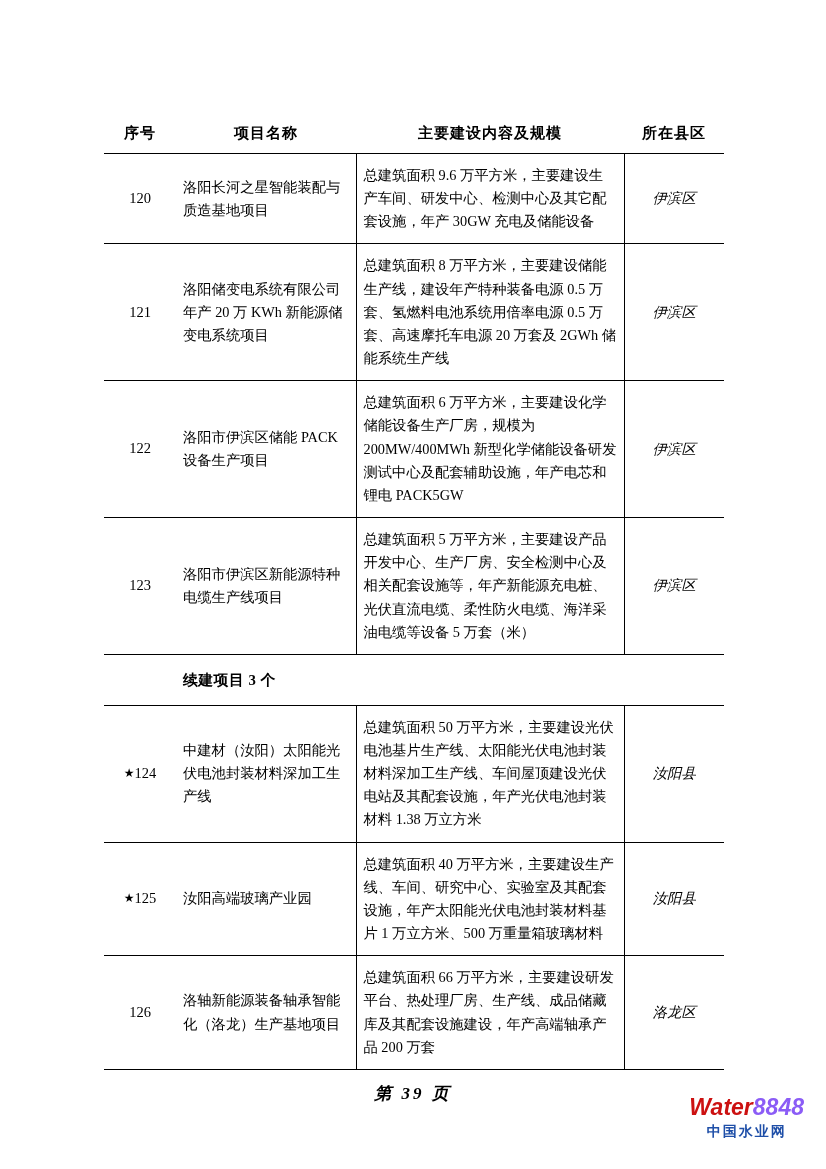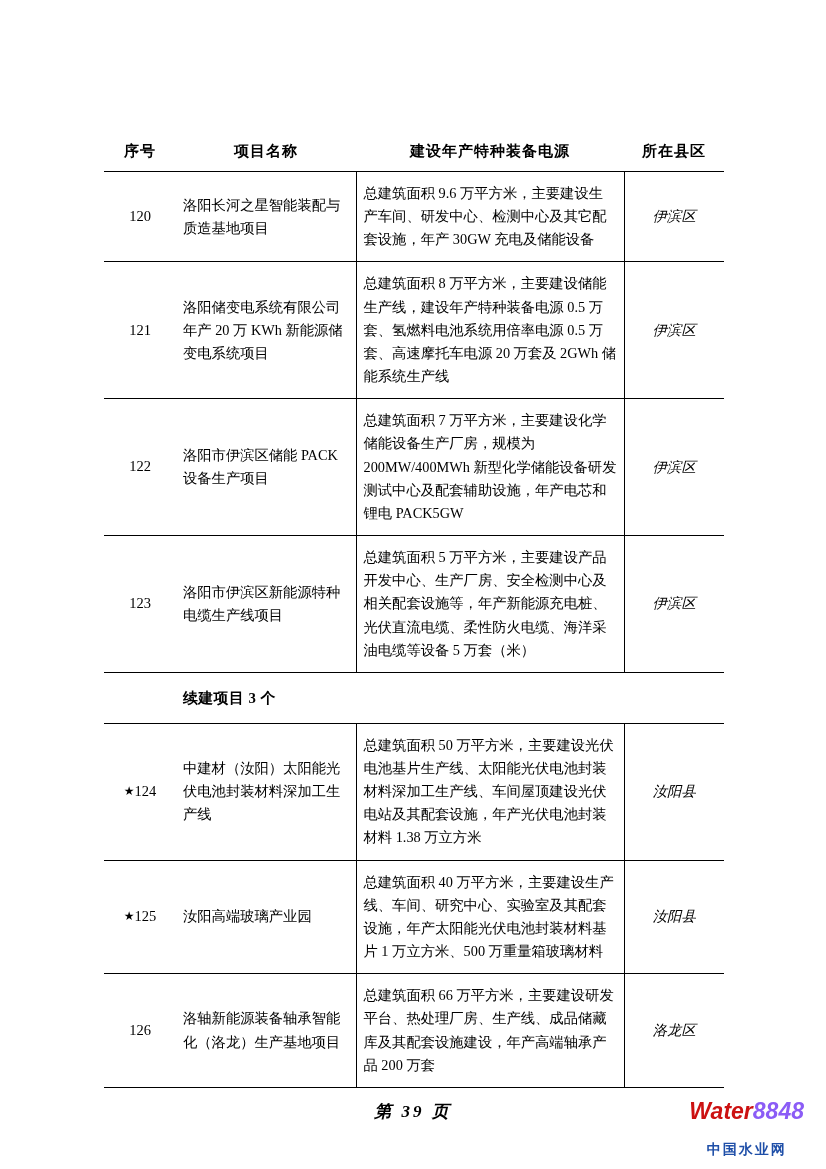--- a/index.html
+++ b/index.html
@@ -11,21 +11,21 @@
     height: 1169px;
     background: #ffffff;
     font-family: "Liberation Serif", serif;
     color: #000000;
     position: relative;
     overflow: hidden;
   }
   .page {
     position: absolute;
     left: 0;
-    top: 18px;
+    top: 0;
     width: 826px;
     height: 1151px;
   }
   .doc-table {
     position: absolute;
     left: 104px;
     top: 118px;
     width: 620px;
     border-collapse: collapse;
     table-layout: fixed;
@@ -121,40 +121,40 @@
   }
   .wm-main .wm-blue {
     color: #8b5cf6;
   }
   .wm-sub {
     font-family: "Liberation Sans", sans-serif;
     font-size: 14px;
     font-weight: bold;
     color: #1f4fa8;
     letter-spacing: 2px;
-    margin-top: 16px;
+    margin-top: 2px;
   }
 </style>
 </head>
 <body>
 
 <div class="page">
 
   <table class="doc-table">
     <colgroup>
       <col class="c-seq">
       <col class="c-name">
       <col class="c-desc">
       <col class="c-area">
     </colgroup>
     <thead>
       <tr class="hdr-row">
         <th>序号</th>
         <th>项目名称</th>
-        <th>建设年产特种装备电源</th>
+        <th>主要建设内容及规模</th>
         <th>所在县区</th>
       </tr>
     </thead>
     <tbody>
 
       <tr>
         <td class="seq">120</td>
         <td class="name">洛阳长河之星智能装配与质造基地项目</td>
         <td class="desc">总建筑面积 9.6 万平方米，主要建设生产车间、研发中心、检测中心及其它配套设施，年产 30GW 充电及储能设备</td>
         <td class="area">伊滨区</td>
@@ -163,21 +163,21 @@
       <tr>
         <td class="seq">121</td>
         <td class="name">洛阳储变电系统有限公司年产 20 万 KWh 新能源储变电系统项目</td>
         <td class="desc">总建筑面积 8 万平方米，主要建设储能生产线，建设年产特种装备电源 0.5 万套、氢燃料电池系统用倍率电源 0.5 万套、高速摩托车电源 20 万套及 2GWh 储能系统生产线</td>
         <td class="area">伊滨区</td>
       </tr>
 
       <tr>
         <td class="seq">122</td>
         <td class="name">洛阳市伊滨区储能 PACK 设备生产项目</td>
-        <td class="desc">总建筑面积 7 万平方米，主要建设化学储能设备生产厂房，规模为 200MW/400MWh 新型化学储能设备研发测试中心及配套辅助设施，年产电芯和锂电 PACK5GW</td>
+        <td class="desc">总建筑面积 6 万平方米，主要建设化学储能设备生产厂房，规模为 200MW/400MWh 新型化学储能设备研发测试中心及配套辅助设施，年产电芯和锂电 PACK5GW</td>
         <td class="area">伊滨区</td>
       </tr>
 
       <tr>
         <td class="seq">123</td>
         <td class="name">洛阳市伊滨区新能源特种电缆生产线项目</td>
         <td class="desc">总建筑面积 5 万平方米，主要建设产品开发中心、生产厂房、安全检测中心及相关配套设施等，年产新能源充电桩、光伏直流电缆、柔性防火电缆、海洋采油电缆等设备 5 万套（米）</td>
         <td class="area">伊滨区</td>
       </tr>
 

